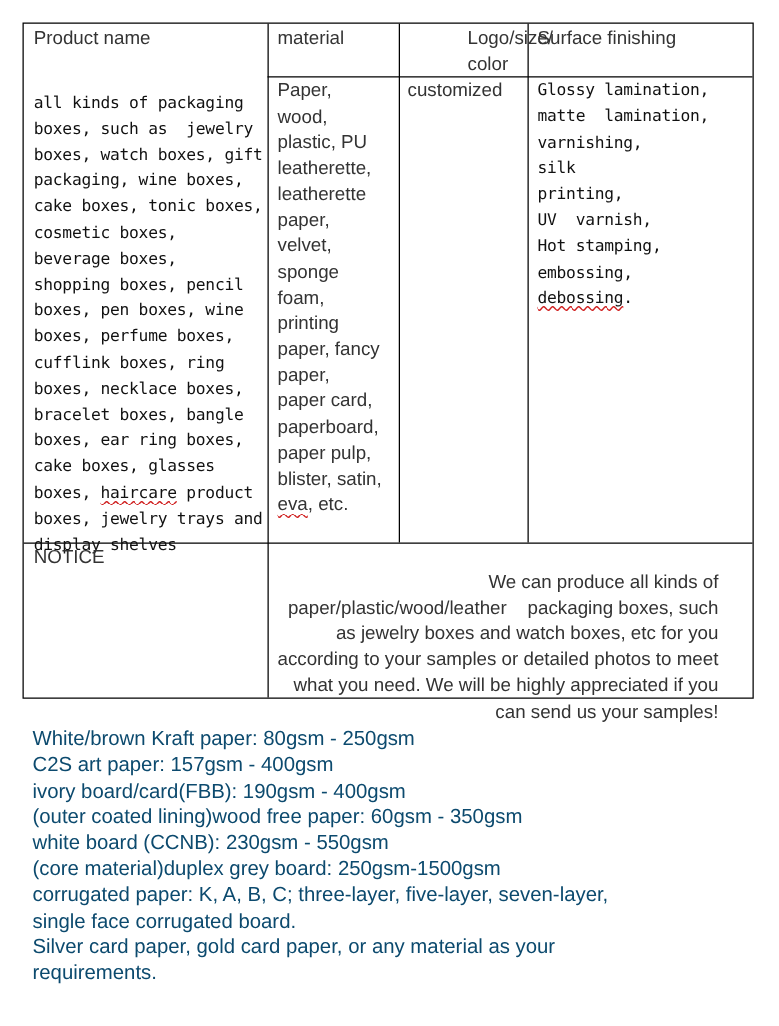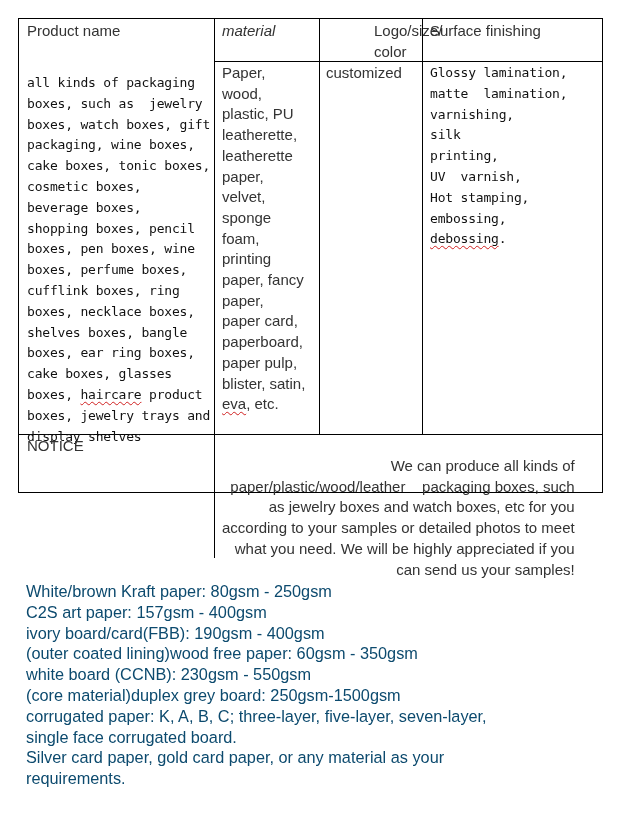--- a/index.html
+++ b/index.html
@@ -1,17 +1,17 @@
 <!DOCTYPE html>
 <html><head>
 <meta charset="utf-8">
 <style>
   html, body { margin: 0; padding: 0; background: #ffffff; }
   body { width: 623px; height: 821px; position: relative; overflow: hidden; }
-  .tbl { position: absolute; left: 18px; top: 18px; width: 585px; height: 475px; border: 1px solid #000; box-sizing: border-box; }
+  .tbl { position: absolute; left: 18px; top: 18px; width: 585px; height: 541px; border: 1px solid #000; box-sizing: border-box; }
   .vline { position: absolute; width: 1px; background: #000; }
   .hline { position: absolute; height: 1px; background: #000; }
   .cell { position: absolute; color: #333333; }
   .sans { font-family: "Liberation Sans", sans-serif; font-size: 15px; line-height: 20.7px; }
   .mono { font-family: "DejaVu Sans Mono", monospace; font-size: 13px; line-height: 20.8px; color: #111; letter-spacing: -0.2px; }
   .line { white-space: pre; display: block; }
   .squiggle { text-decoration: underline wavy #d02020; text-decoration-thickness: 1px; text-underline-offset: 2px; }
   .specs { position: absolute; left: 26px; top: 581px; width: 590px; font-family: "Liberation Sans", sans-serif; font-size: 16.3px; line-height: 20.8px; color: #0c4a6e; }
   .specs .line { white-space: nowrap; }
 </style>
@@ -21,41 +21,41 @@
 <div class="tbl">
 
   <div class="vline" style="left:195px; top:0; height:539px;"></div>
   <div class="vline" style="left:300px; top:0; height:415px;"></div>
   <div class="vline" style="left:403px; top:0; height:415px;"></div>
 
   <div class="hline" style="left:195px; top:42px; width:388px;"></div>
   <div class="hline" style="left:0; top:415px; width:583px;"></div>
 
   <div class="cell sans" style="left:8px; top:2px;">Product name</div>
-  <div class="cell sans" style="left:203px; top:2px;font-style:italic;">material</div>
+  <div class="cell sans" style="left:203px; top:2px;">material</div>
   <div class="cell sans" style="left:308px; top:2px;margin-left:47px;">
     <span class="line">Logo/size/</span>
     <span class="line">color</span>
   </div>
   <div class="cell sans" style="left:411px; top:2px;">Surface finishing</div>
 
   <div class="cell mono" style="left:8px; top:42px;margin-top:12px;">
     <span class="line">all kinds of packaging</span>
     <span class="line">boxes, such as  jewelry</span>
     <span class="line">boxes, watch boxes, gift</span>
     <span class="line">packaging, wine boxes,</span>
     <span class="line">cake boxes, tonic boxes,</span>
     <span class="line">cosmetic boxes,</span>
     <span class="line">beverage boxes,</span>
     <span class="line">shopping boxes, pencil</span>
     <span class="line">boxes, pen boxes, wine</span>
     <span class="line">boxes, perfume boxes,</span>
     <span class="line">cufflink boxes, ring</span>
     <span class="line">boxes, necklace boxes,</span>
-    <span class="line">shelves boxes, bangle</span>
+    <span class="line">bracelet boxes, bangle</span>
     <span class="line">boxes, ear ring boxes,</span>
     <span class="line">cake boxes, glasses</span>
     <span class="line"><span>boxes, </span><span class="squiggle">haircare</span><span> product</span></span>
     <span class="line">boxes, jewelry trays and</span>
     <span class="line">display shelves</span>
   </div>
 
   <div class="cell sans" style="left:203px; top:44px;">
     <span class="line">Paper,</span>
     <span class="line">wood,</span>

